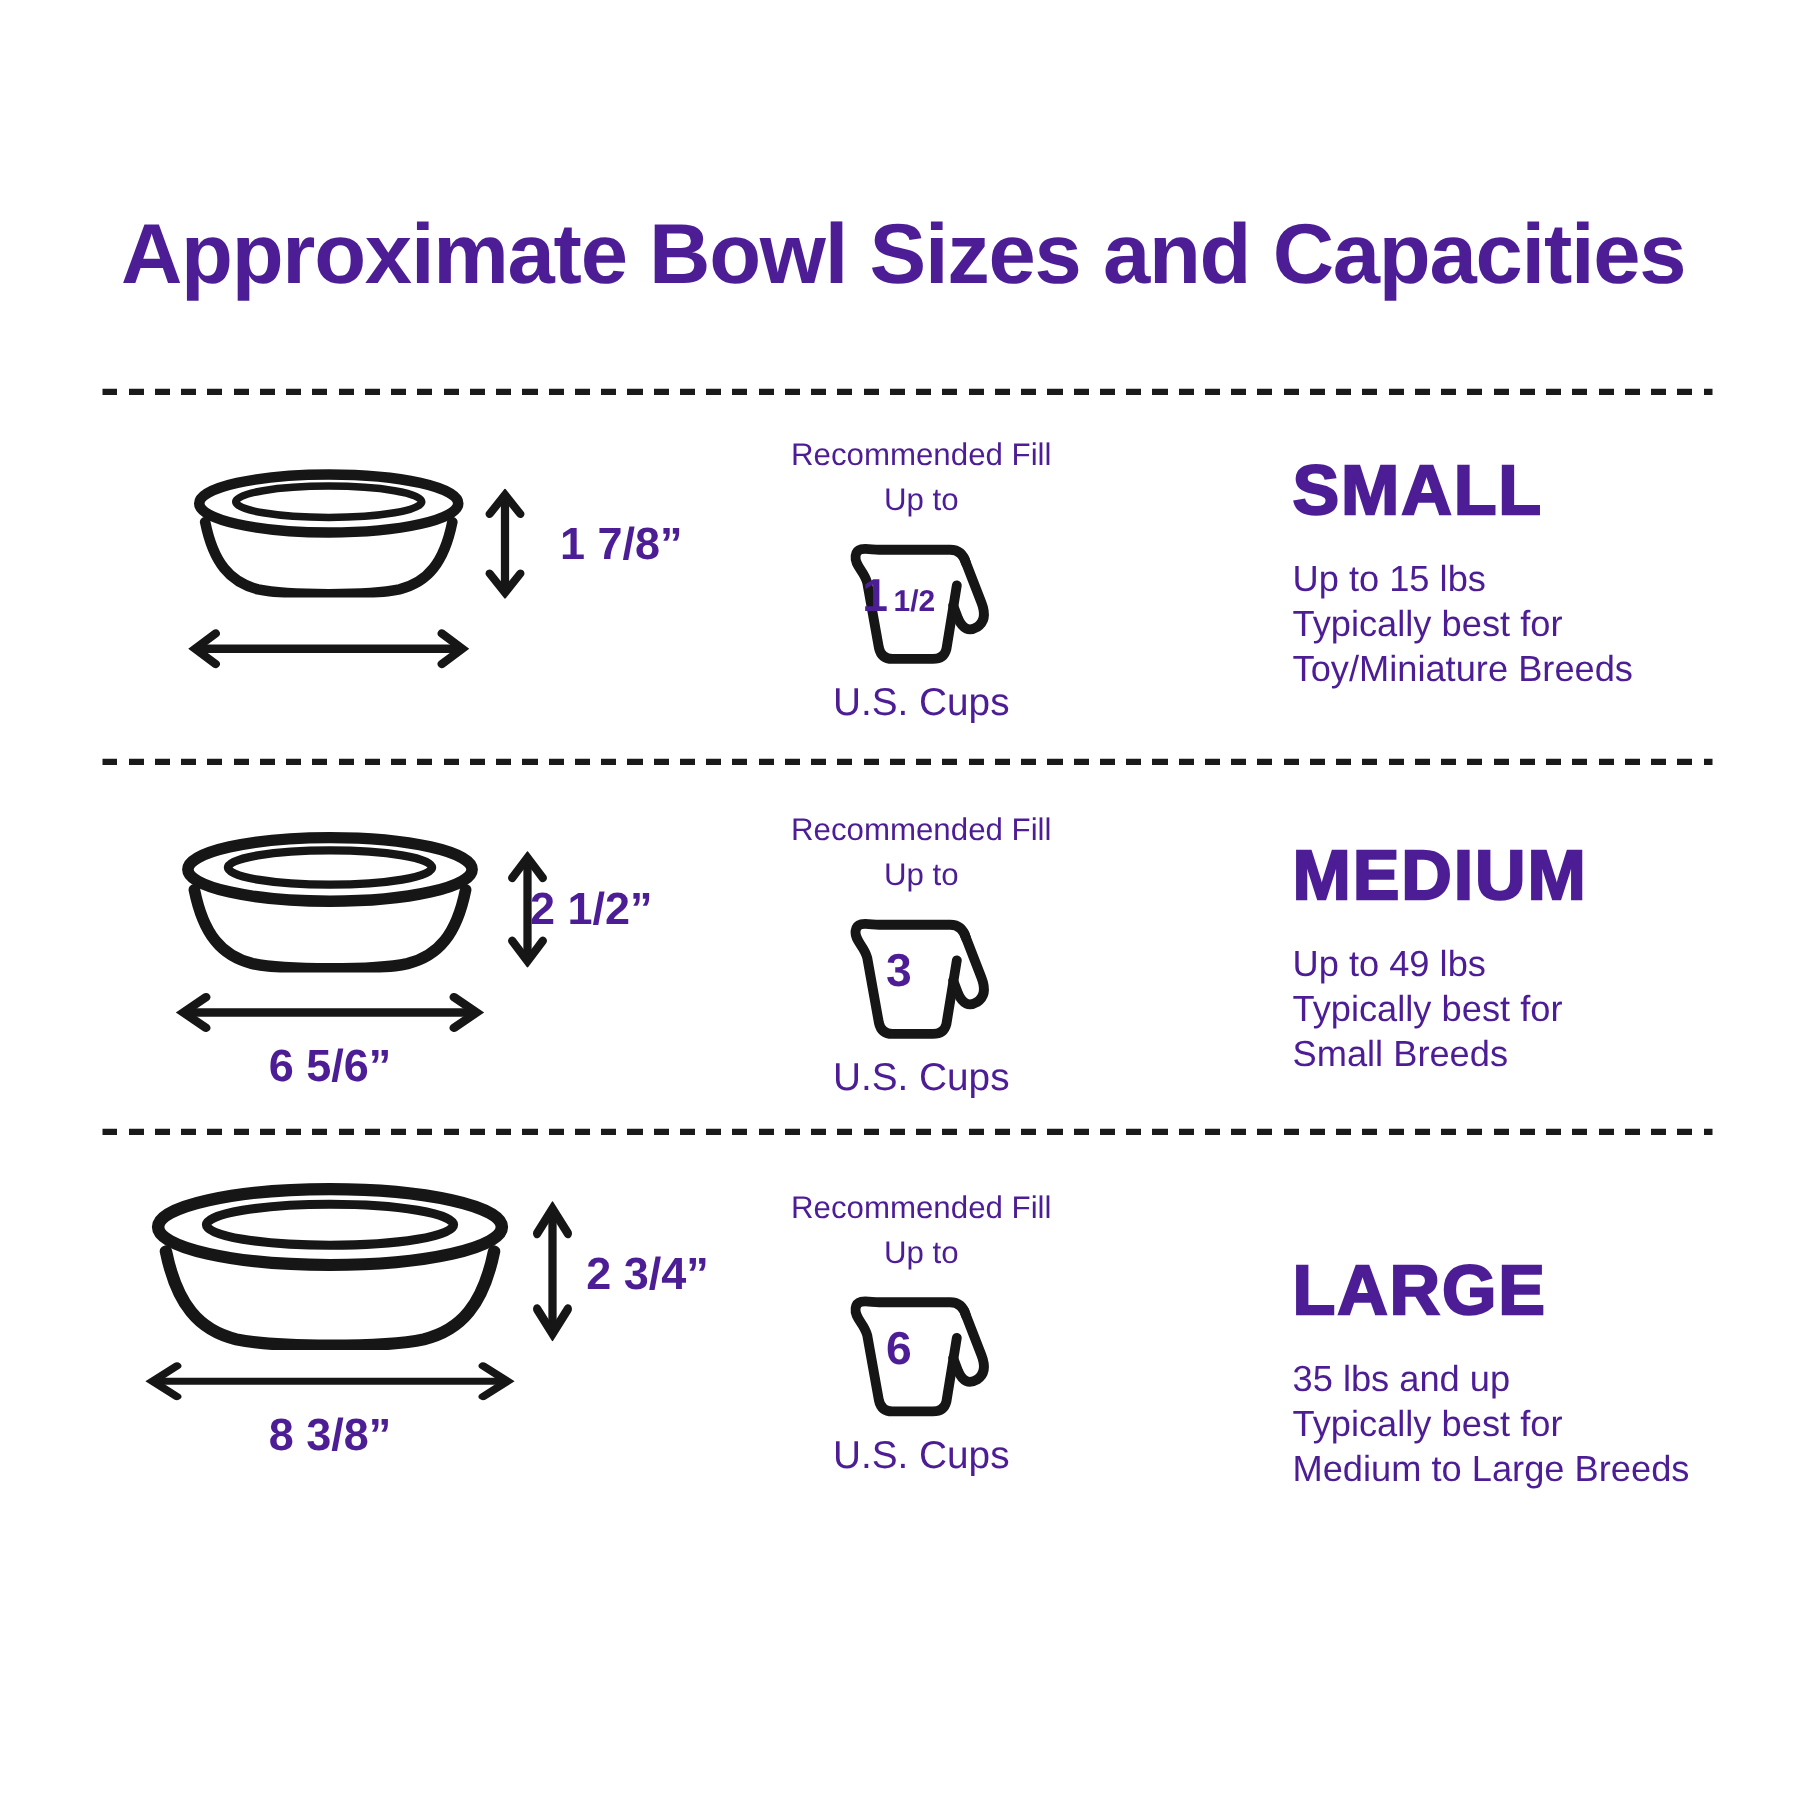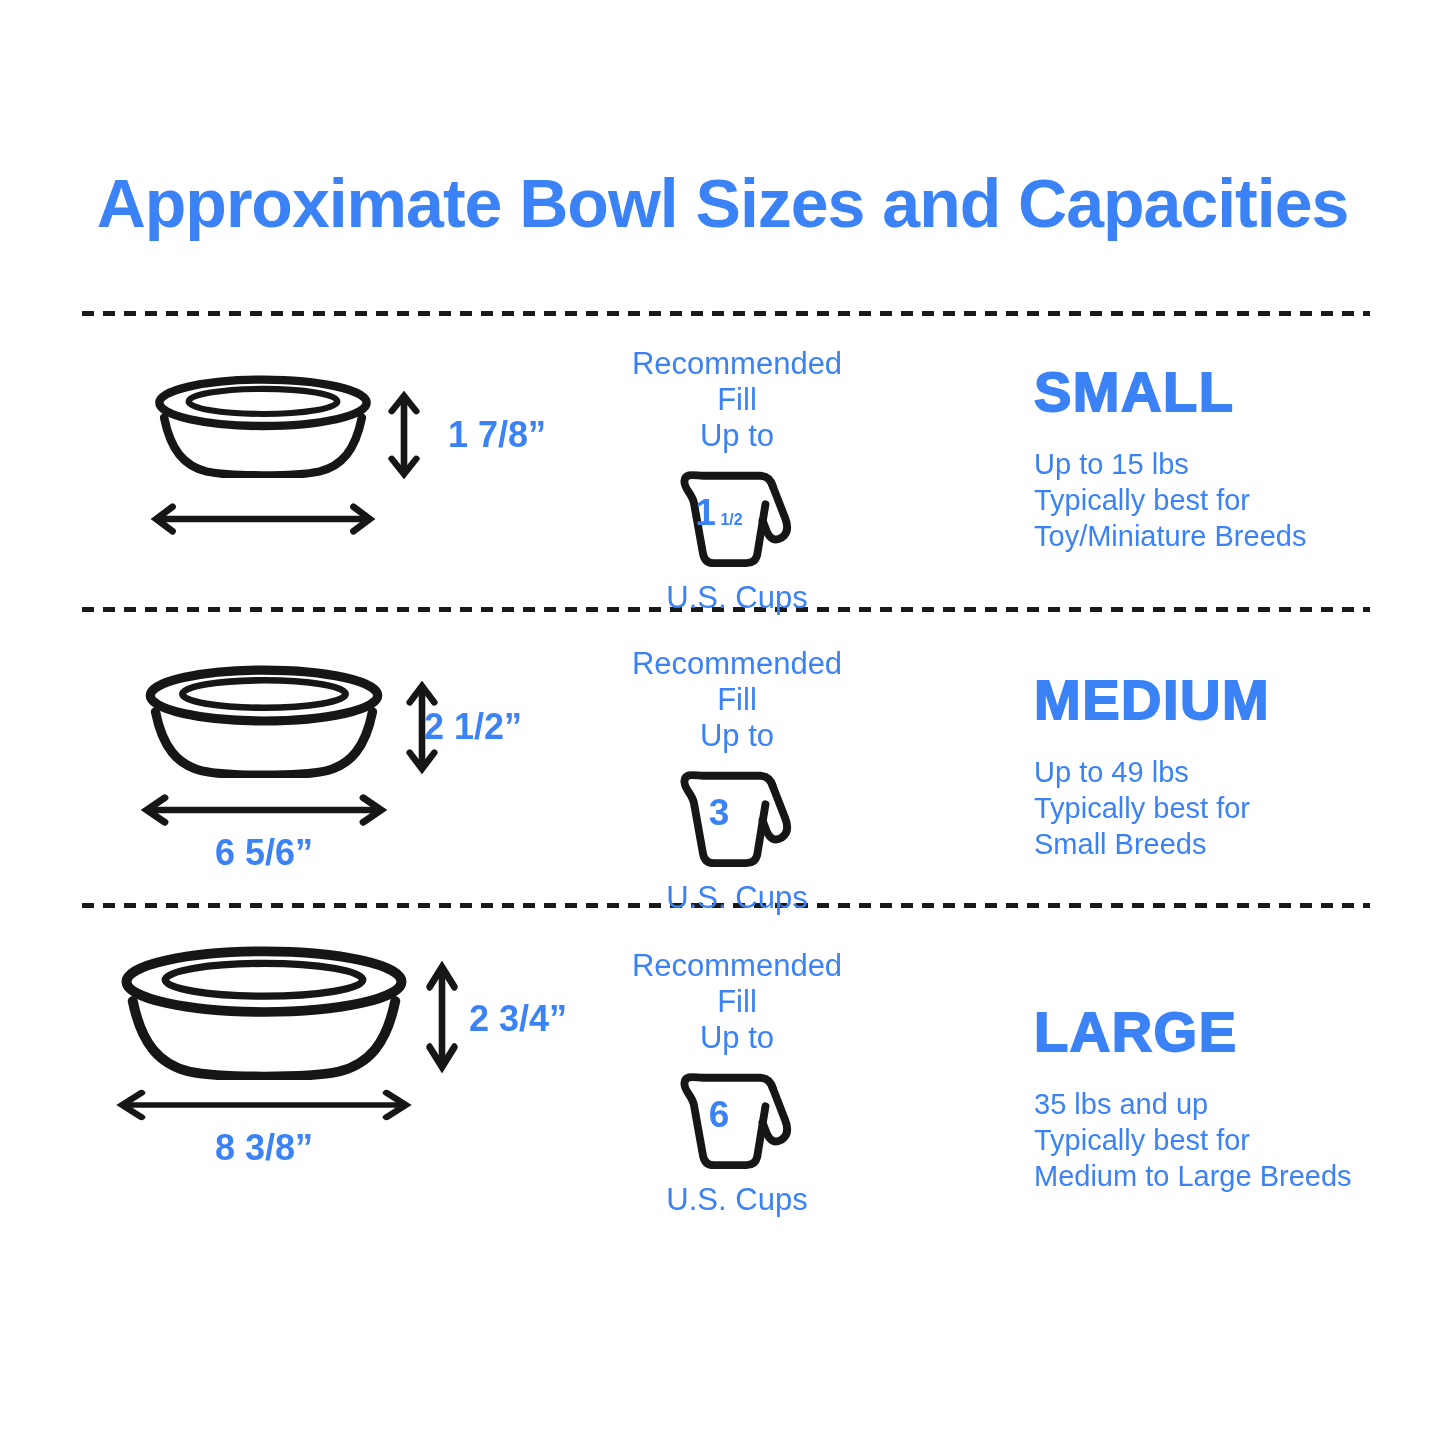--- a/index.html
+++ b/index.html
@@ -1,20 +1,20 @@
 <!DOCTYPE html>
 <html><head>
 <meta charset="utf-8">
 <style>
   html,body{margin:0;padding:0;background:#ffffff;}
   .canvas{
     position:relative;
     width:1445px;height:1445px;
     background:#ffffff;
-    color:#3b82f6;
+    color:#4c1d95;
     font-family:"Liberation Sans", sans-serif;
     overflow:hidden;
   }
   .title{
     position:absolute;top:164px;left:0;width:100%;
     text-align:center;
     font-size:68px;font-weight:700;letter-spacing:-1px;
   }
   .dash{
     position:absolute;left:82px;width:1288px;height:5px;
@@ -24,29 +24,29 @@
   svg{display:block;}
   .stroke{stroke:#161616;fill:none;}
   .dim-label{
     position:absolute;
     font-size:36px;font-weight:700;white-space:nowrap;text-align:center;
   }
   .w-label{text-align:center;}
   .mid{
     position:absolute;width:258px;text-align:center;
   }
-  .fill-line{font-size:31px;line-height:36px;font-weight:400;}
+  .fill-line{font-size:25px;line-height:36px;font-weight:400;}
   .cup{position:relative;width:136px;height:108px;margin:10px auto 0;}
   .cup svg{width:100%;height:100%;}
   .cup-num{
     position:absolute;left:6px;top:28px;width:88px;
     text-align:center;white-space:nowrap;
   }
   .cup-num .main{font-size:37px;font-weight:700;}
-  .cup-num .frac{font-size:16px;font-weight:700;}
+  .cup-num .frac{font-size:24px;font-weight:700;}
   .cup-unit{font-size:31px;margin-top:8px;font-weight:400;}
   .right{position:absolute;width:420px;margin-left:42px;}
   .size-name{
     font-size:56px;line-height:56px;font-weight:700;
     letter-spacing:1.5px;-webkit-text-stroke:1.8px currentColor;
   }
   .desc{margin-top:26px;font-size:29px;line-height:36px;font-weight:400;}
   .desc div{white-space:nowrap;}
 </style>
 </head>

